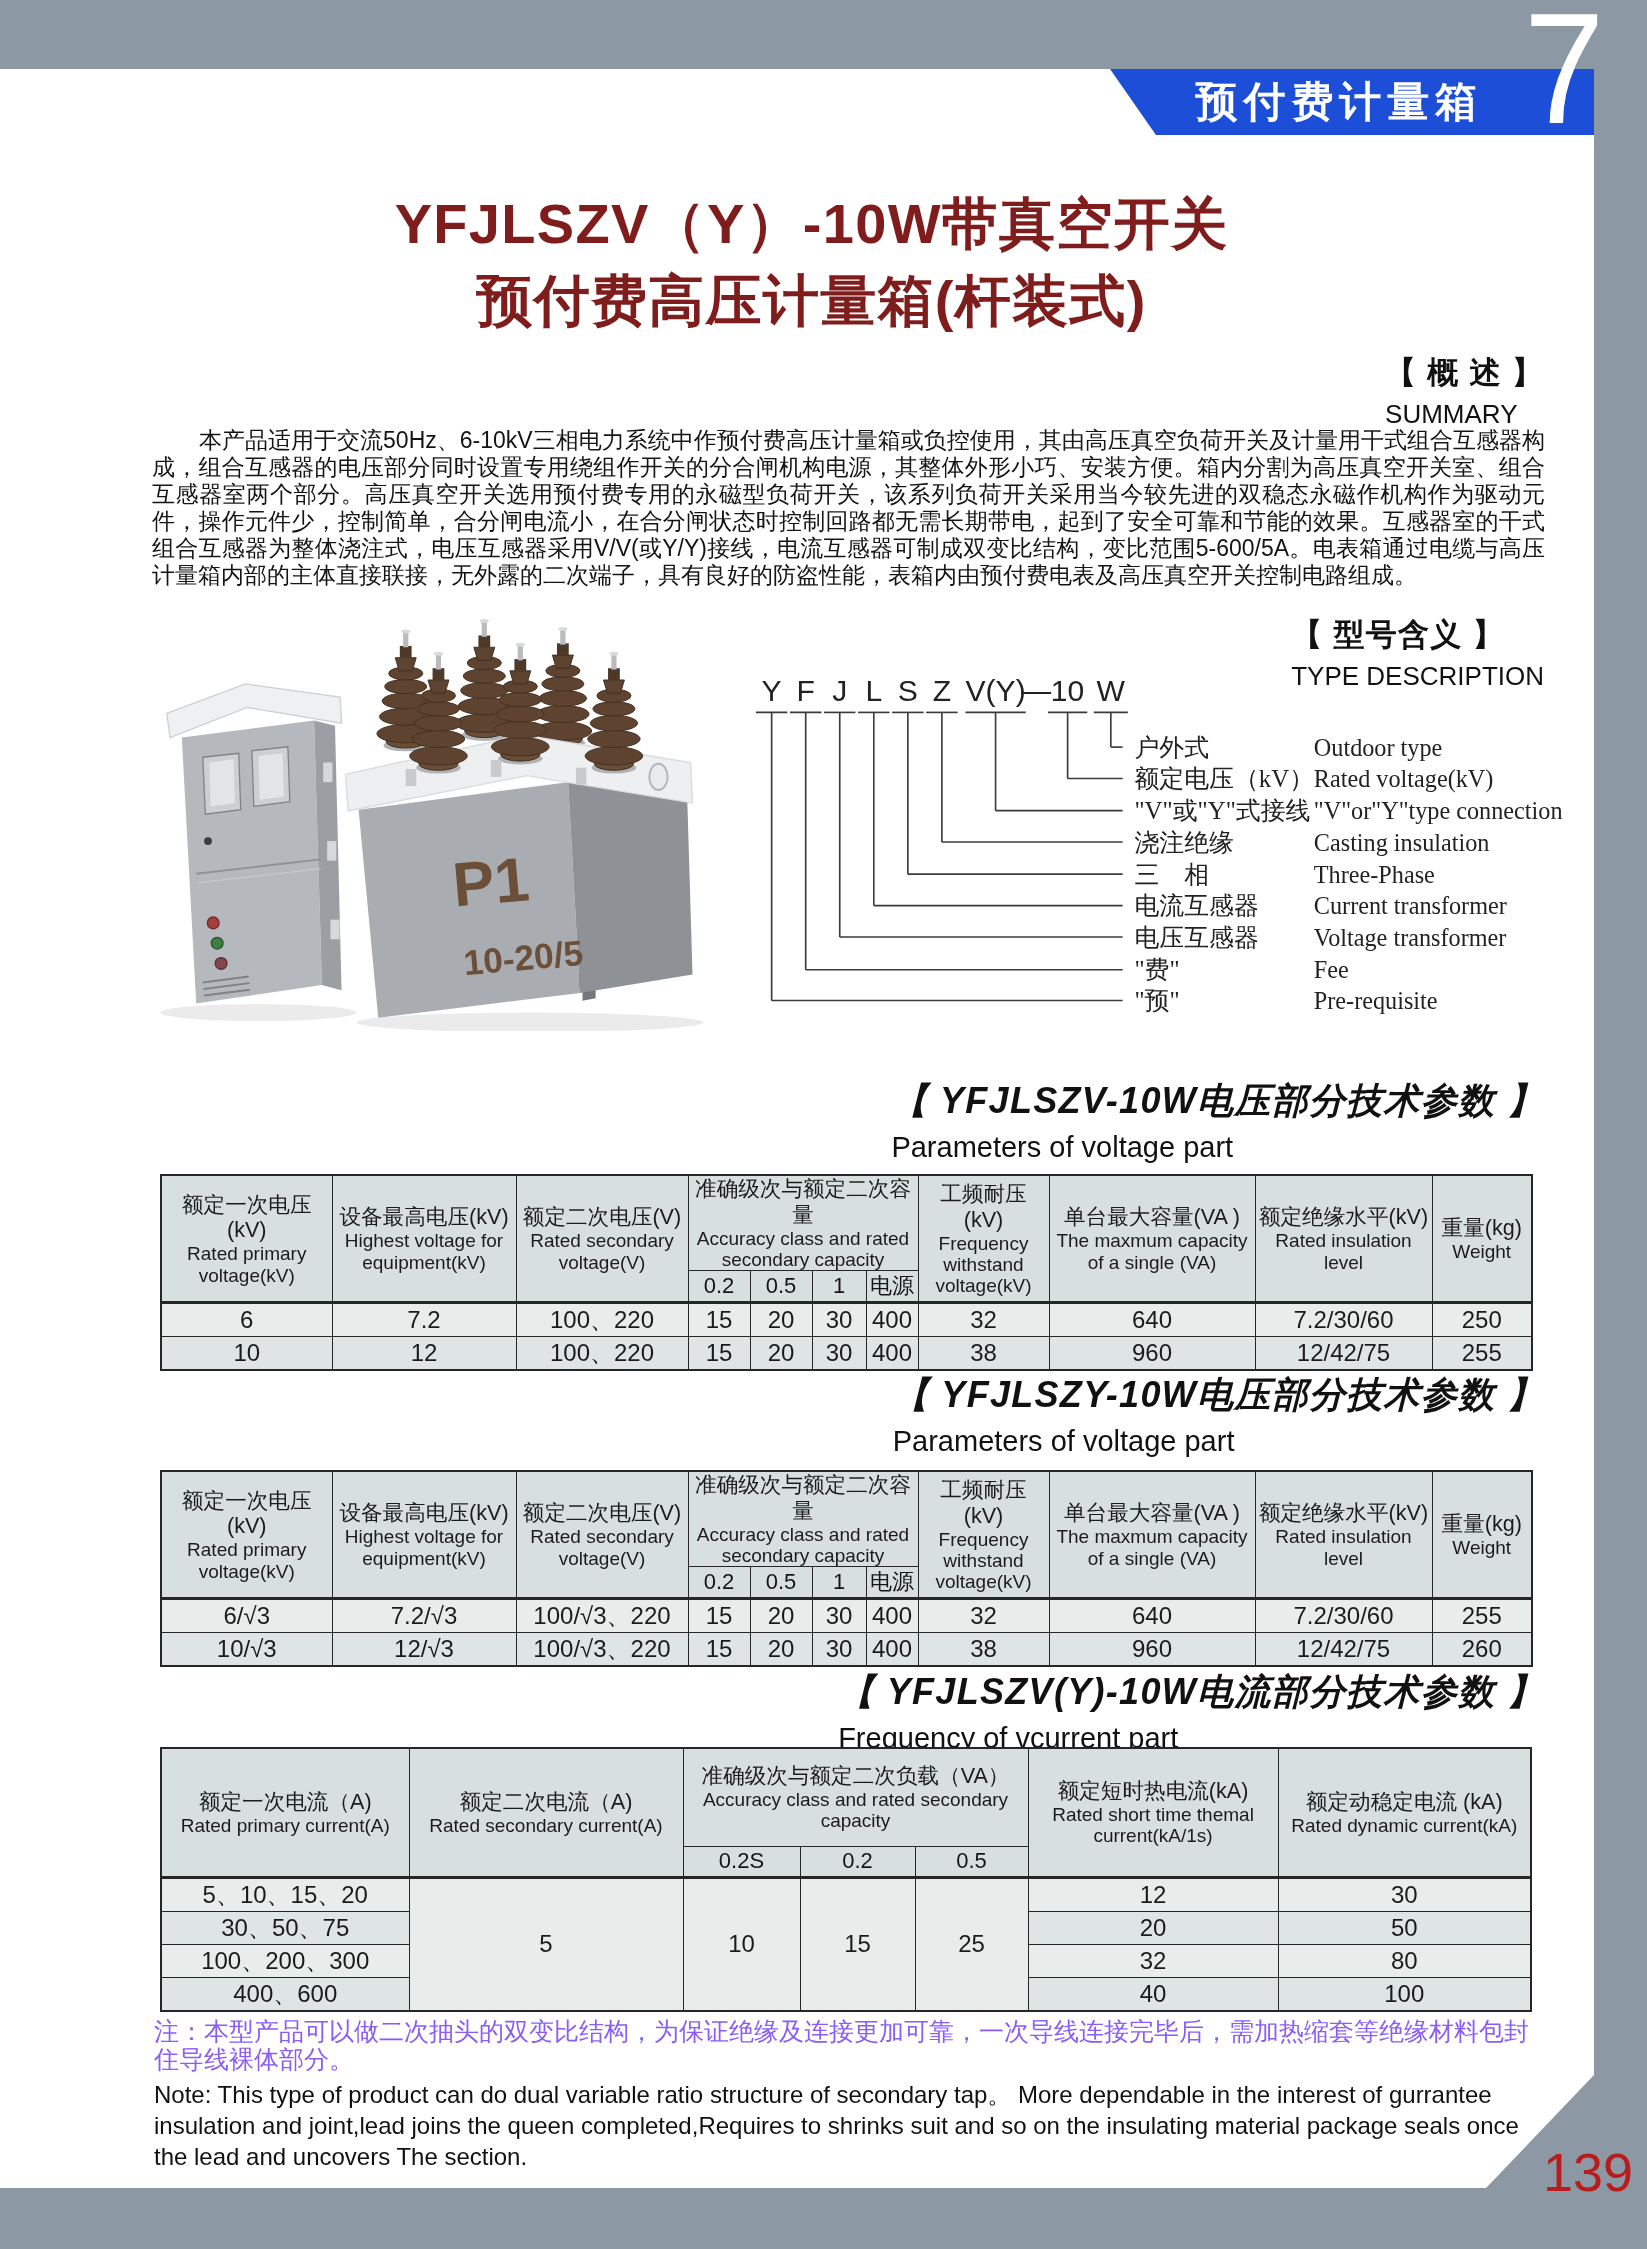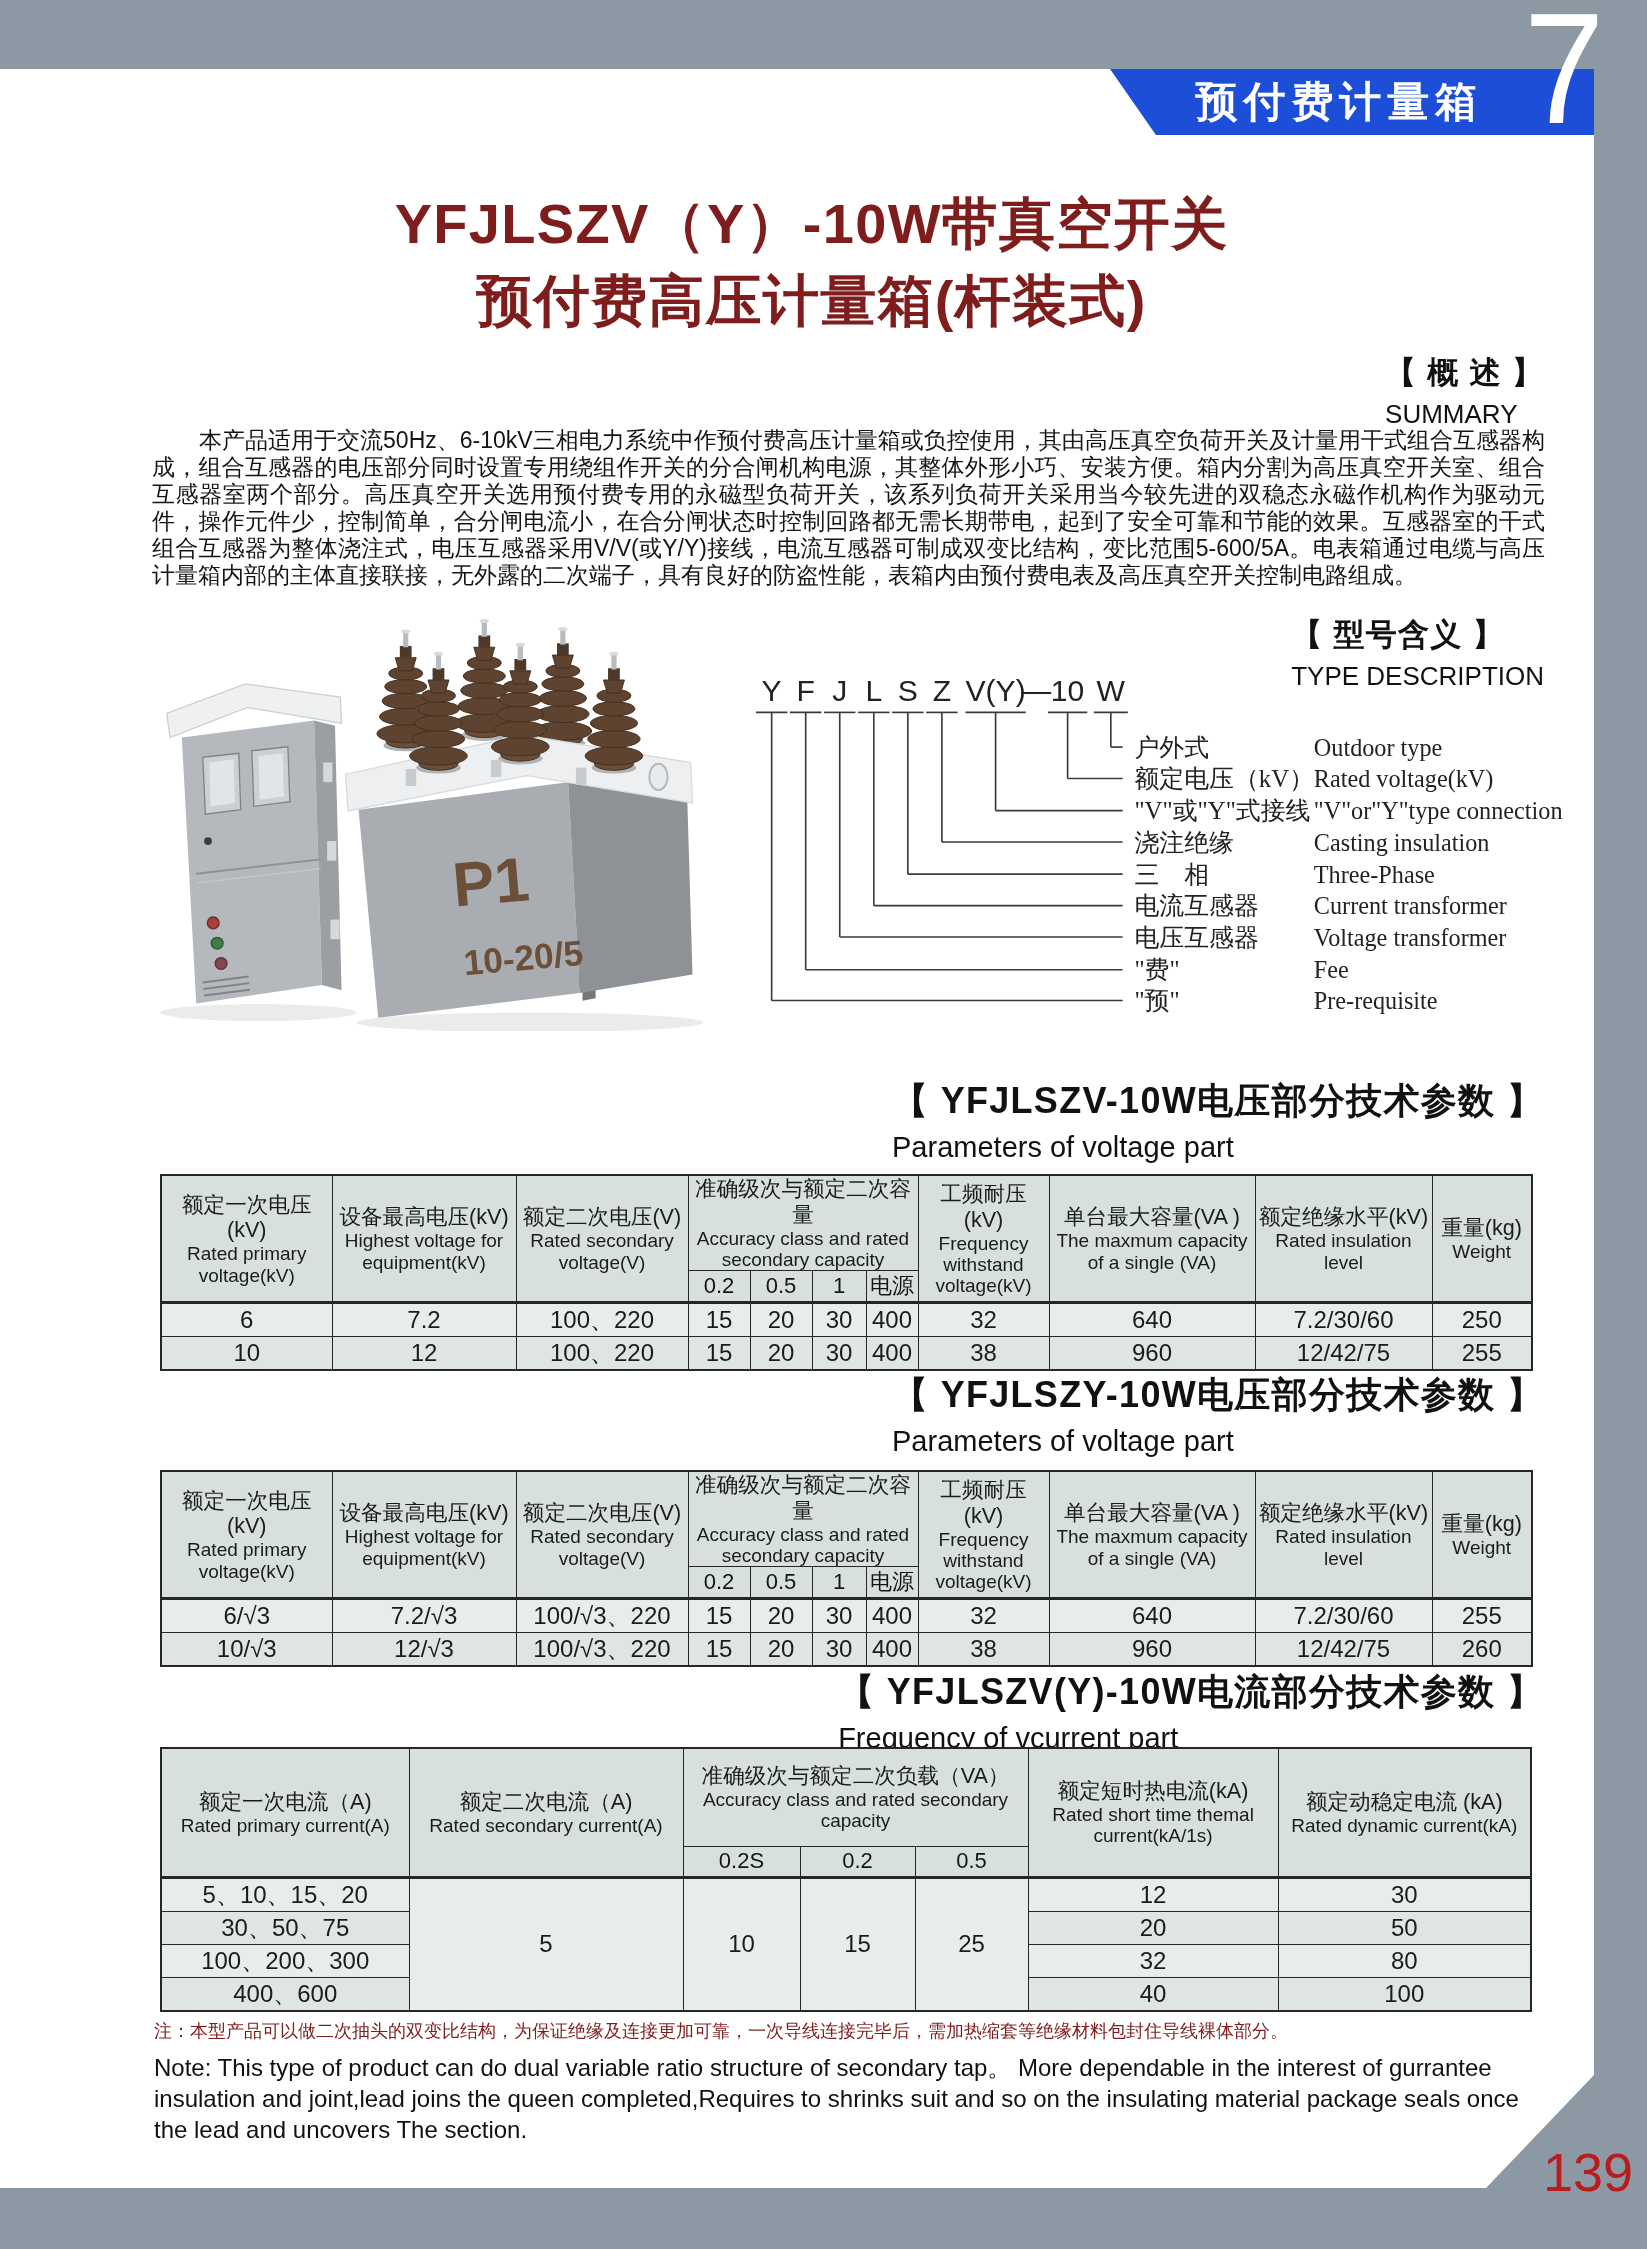--- a/index.html
+++ b/index.html
@@ -21,21 +21,21 @@
   .page-number{position:absolute;right:14px;bottom:47px;color:#b91c1c;font-size:54px;font-weight:500;}
 
   
   .main-title{position:absolute;top:185px;left:26px;width:1571px;text-align:center;
         color:#7f1d1d;font-weight:bold;font-size:56px;line-height:77px;letter-spacing:1.3px;}
 
   
   .sec-right{position:absolute;right:103px;text-align:left;}
   .sec-cn{font-size:31px;font-weight:bold;color:#111;letter-spacing:1.3px;}
   .sec-en{font-size:26px;color:#111;margin-top:5.2px;}
-  .tbl-head .sec-cn{font-size:36px;}
+  .tbl-head .sec-cn{font-size:36px;font-style:italic;}
   .tbl-head .sec-en{font-size:29px;margin-top:5px;}
 
   .summary-text{position:absolute;left:152px;top:427px;width:1393px;font-size:23px;line-height:27px;
         text-align:justify;text-indent:47px;color:#141414;}
 
   
   table.tbl{position:absolute;left:160px;width:1370px;border-collapse:collapse;table-layout:fixed;
         border:2px solid #262626;}
   table.tbl th,table.tbl td{border:1.3px solid #262626;text-align:center;vertical-align:middle;padding:0 2.6px;overflow:hidden;}
   table.tbl thead{border-bottom:3.3px solid #262626;}
@@ -49,21 +49,21 @@
   #table-v thead tr:first-child,#table-y thead tr:first-child{height:67px;}
   #table-v thead tr:last-child,#table-y thead tr:last-child{height:31px;}
   #table-v tbody tr,#table-y tbody tr{height:31px;}
   #table-c thead tr:first-child{height:98px;}
   #table-c thead tr:last-child{height:31px;}
   #table-c tbody tr{height:31px;}
   #table-v{top:1174px;} #table-y{top:1470px;} #table-c{top:1747px;}
 
   
   .notes{position:absolute;left:154px;top:2018px;width:1393px;}
-  .note-cn{font-size:18px;line-height:27.5px;color:#7f1d1d;}
+  .note-cn{font-size:25px;line-height:27.5px;color:#8b5cf6;}
   .note-en{font-size:24px;line-height:31px;color:#111;margin-top:6px;}
 
   
   .code{font-size:46px;fill:#222;font-family:"Liberation Sans",sans-serif;}
   .lbl-cn{font-size:38px;fill:#222;font-family:"Liberation Serif",serif;}
   .lbl-en{font-size:37px;fill:#222;font-family:"Liberation Serif",serif;}
   .pmark{font-family:"Liberation Sans",sans-serif;font-weight:bold;fill:#6b4f38;}
   #product-photo{position:absolute;left:98px;top:566px;}
   #type-diagram{position:absolute;left:752px;top:660px;}
   .sum-head{top:352px;} .type-head{top:614px;}

